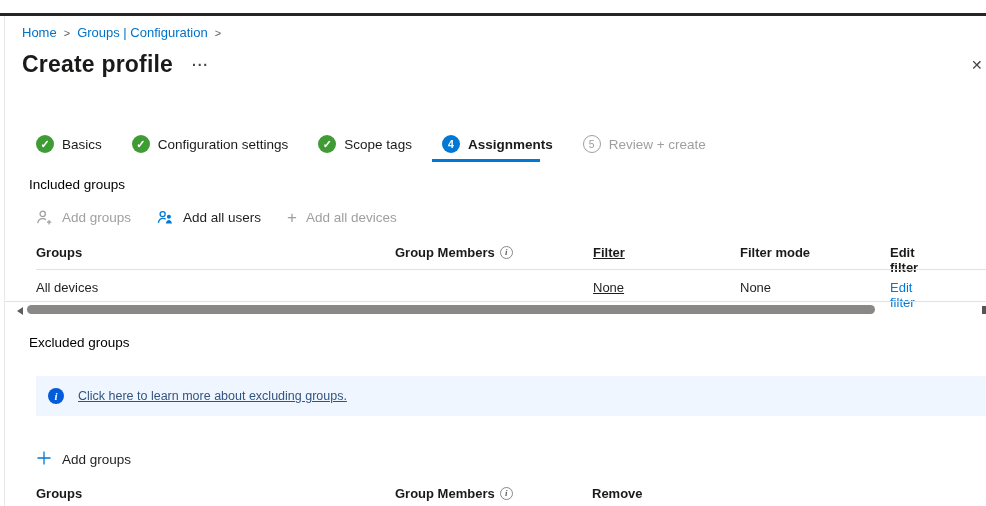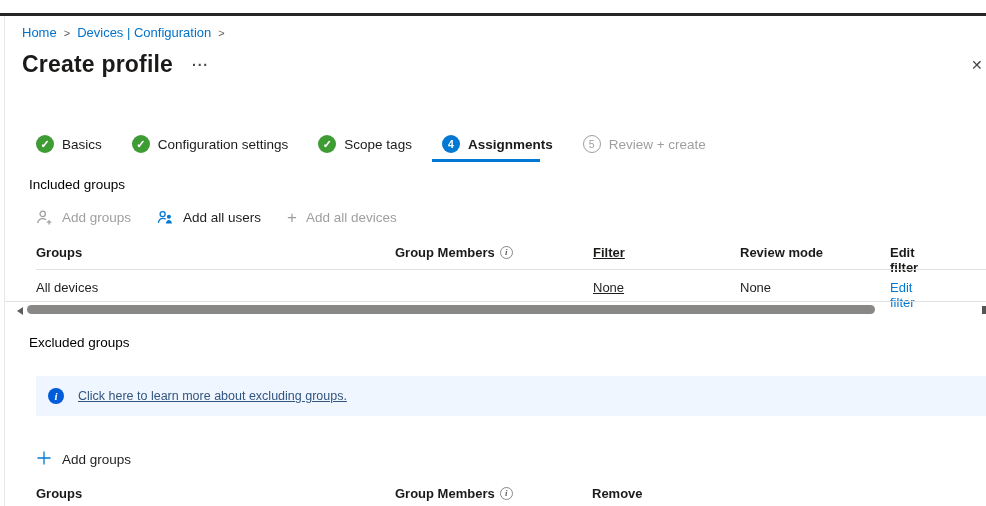--- a/index.html
+++ b/index.html
@@ -77,21 +77,21 @@
 <body>
 
 <div class="stage">
 
   <div class="topbar"></div>
   <div class="left-edge"></div>
 
   <div class="breadcrumb">
     <span class="crumb">Home</span>
     <span class="crumb-sep">&gt;</span>
-    <span class="crumb">Devices | Configuration</span>
+    <span class="crumb">Groups | Configuration</span>
     <span class="crumb-sep">&gt;</span>
   </div>
 
   <div class="page-title">Create profile</div>
   <div class="title-ellipsis">···</div>
   <div class="close-x">✕</div>
 
   <div class="steps">
     <div class="step complete">
       <span class="step-circle">✓</span>
@@ -145,21 +145,21 @@
       <span>Add all devices</span>
     </div>
   </div>
 
   <div class="th row1 col-groups">Groups</div>
   <div class="th row1 col-members">
     <span>Group Members</span>
     <span class="info-dot">i</span>
   </div>
   <div class="th row1 col-filter">Filter</div>
-  <div class="th row1 col-filtermode">Review mode</div>
+  <div class="th row1 col-filtermode">Filter mode</div>
   <div class="th row1 col-editfilter">Edit filter</div>
   <div class="divider" style="left:36px; top:256px; width:950px;"></div>
 
   <div class="td rowv col-groups">All devices</div>
   <div class="td rowv col-filter">None</div>
   <div class="td rowv col-filtermode">None</div>
   <div class="td rowv col-editfilter link">Edit filter</div>
   <div class="divider" style="left:5px; top:288px; width:981px;"></div>
 
   <div class="hscroll-arrow-left"></div>

